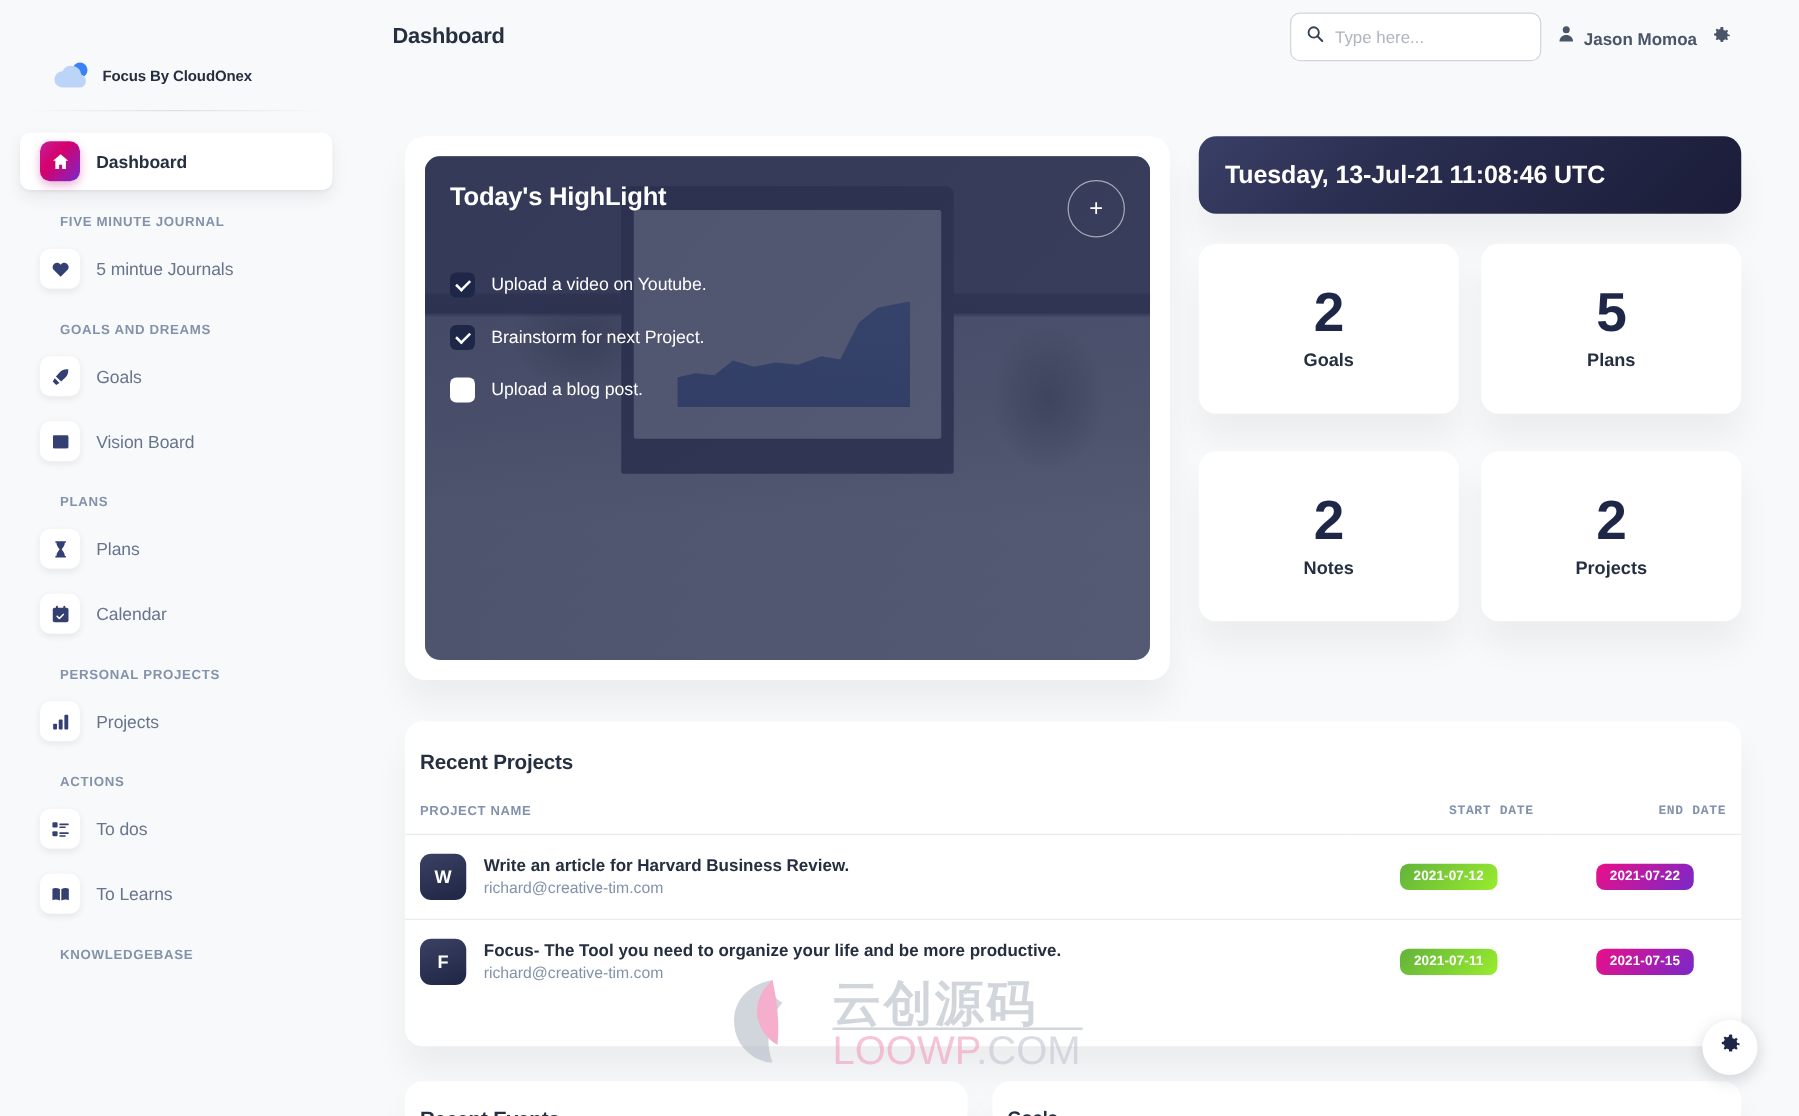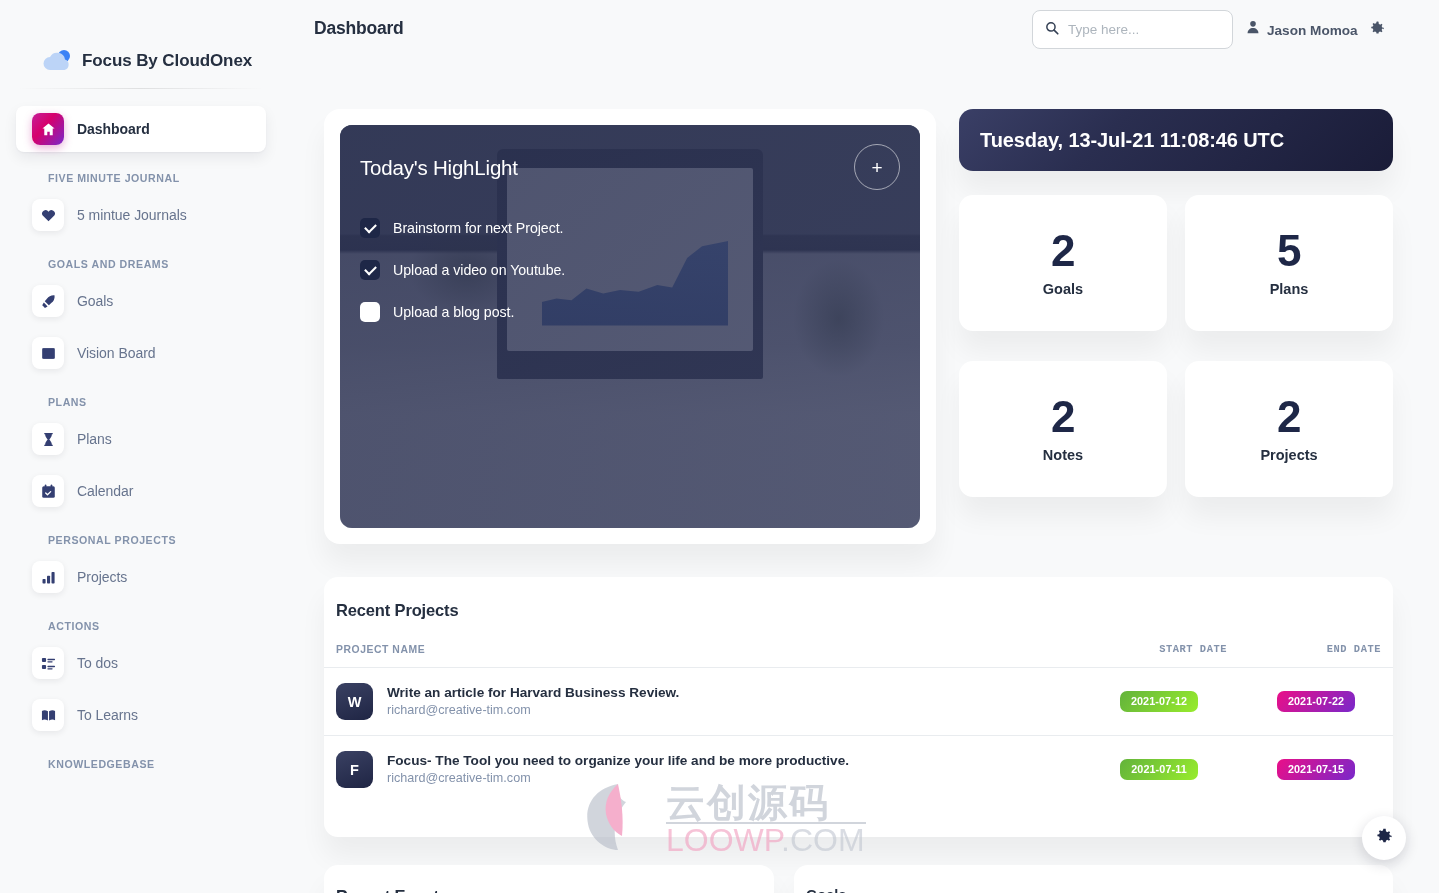--- a/index.html
+++ b/index.html
@@ -19,21 +19,21 @@
     background: #f8f9fa;
     overflow: hidden;
   }
   .brand {
     display: flex; align-items: center; gap: 10px;
     padding: 33px 0 0 42px;
     height: 88px;
   }
   .brand-logo { width: 30px; height: 26px; position: relative; flex: 0 0 auto; }
   .brand-name {
-    font-size: 17px; font-weight: 700; color: #252f40;
+    font-size: 12px; font-weight: 700; color: #252f40;
     letter-spacing: -0.1px;
   }
   .brand-divider {
     position: absolute; left: 18px; top: 88px; width: 246px; height: 1px;
     background: linear-gradient(to right, rgba(255,255,255,0), rgba(0,0,0,0.10), rgba(255,255,255,0));
   }
   .nav { padding: 18px 16px 0 16px; }
   .nav-section {
     font-size: 10.6px; font-weight: 700; color: #8392ab;
     letter-spacing: 0.55px; text-transform: uppercase;
@@ -132,22 +132,22 @@
   .photo-chart {
     position: absolute; left: 14%; bottom: 14%; width: 76%; height: 46%;
     background: linear-gradient(to top, #4a6fb5 0%, #5d86cf 100%);
     clip-path: polygon(0% 72%, 8% 68%, 16% 70%, 24% 56%, 33% 62%, 42% 58%, 52% 60%, 62% 52%, 70% 55%, 78% 20%, 86% 6%, 100% 0%, 100% 100%, 0% 100%);
   }
   .photo-overlay {
     position: absolute; inset: 0;
     background: linear-gradient(135deg, rgba(42,48,80,0.82) 0%, rgba(46,52,84,0.78) 100%);
   }
   #highlight-title {
-    position: absolute; left: 20px; top: 31px;
-    font-size: 20.5px; font-weight: 400; color: #ffffff; letter-spacing: -0.2px;
+    position: absolute; left: 20px; top: 21px;
+    font-size: 20.5px; font-weight: 700; color: #ffffff; letter-spacing: -0.2px;
   }
   #add-highlight-btn {
     position: absolute; right: 20px; top: 19px;
     width: 46px; height: 46px; border-radius: 50%;
     border: 1px solid rgba(255,255,255,0.55);
     background: transparent; color: #ffffff; font-size: 19px;
     display: flex; align-items: center; justify-content: center;
     cursor: pointer; line-height: 1;
   }
   #highlight-tasks { position: absolute; left: 20px; top: 93px; width: 430px; }
@@ -446,25 +446,25 @@
         </div>
       </div>
       <div class="photo-overlay"></div>
 
       <div id="highlight-title">Today's HighLight</div>
       <button id="add-highlight-btn">+</button>
 
       <div id="highlight-tasks">
         <div class="task-row">
           <span class="task-box checked"></span>
-          <span class="task-label">Brainstorm for next Project.</span>
+          <span class="task-label">Upload a video on Youtube.</span>
         </div>
         <div class="task-row">
           <span class="task-box checked"></span>
-          <span class="task-label">Upload a video on Youtube.</span>
+          <span class="task-label">Brainstorm for next Project.</span>
         </div>
         <div class="task-row">
           <span class="task-box unchecked"></span>
           <span class="task-label">Upload a blog post.</span>
         </div>
       </div>
     </div>
   </section>
 
   <section id="date-banner">

